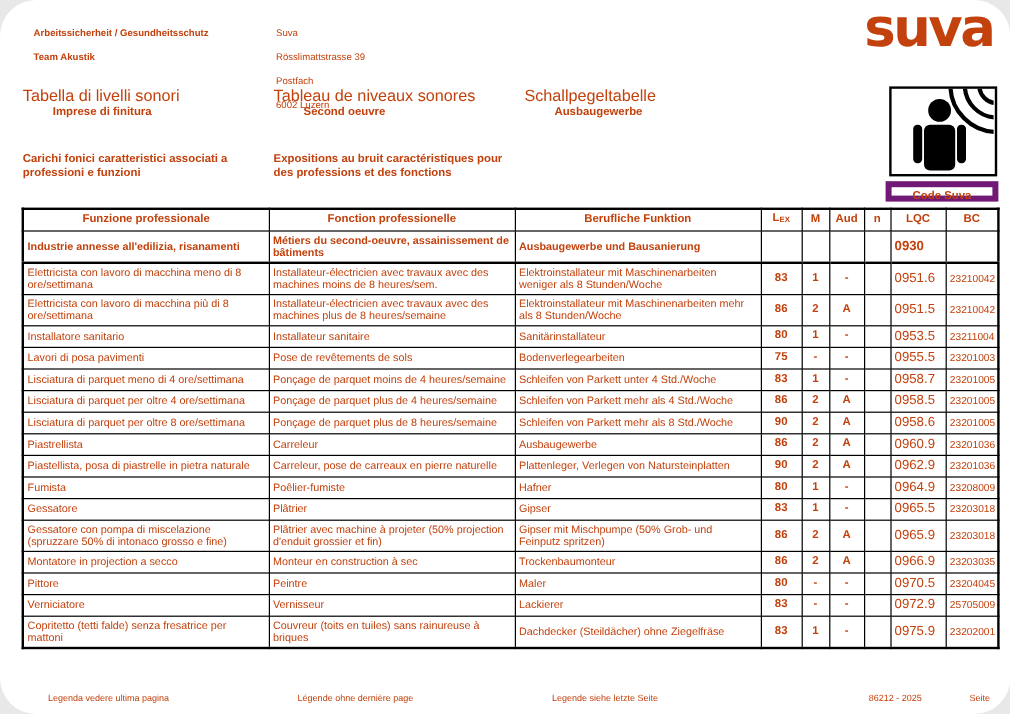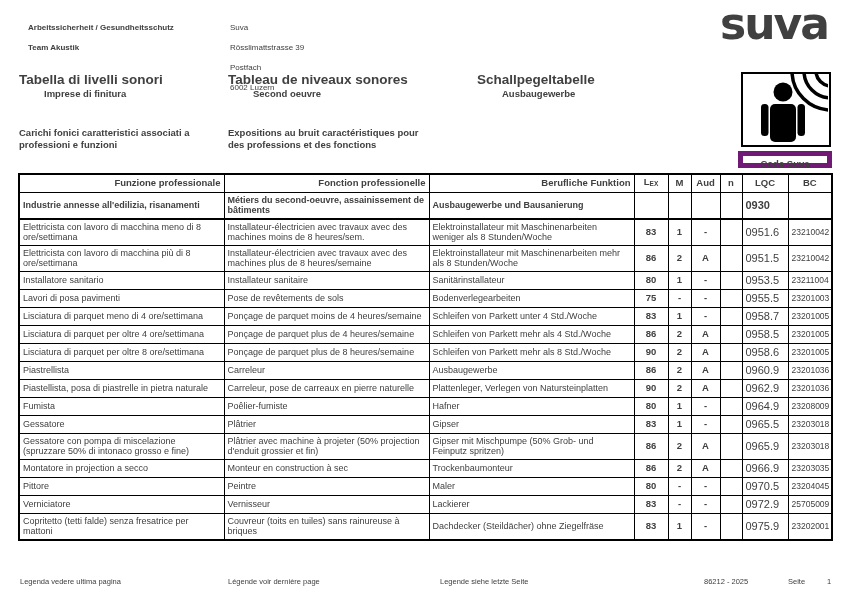--- a/index.html
+++ b/index.html
@@ -1,40 +1,41 @@
 <!DOCTYPE html>
 <html><head>
 <meta charset="utf-8">
 <style>
   html,body { margin:0; padding:0; background:#e8e8e8; }
   #page {
     position:relative; width:842px; height:595px; margin:0 auto;
-    background:#ffffff; color:#404040;
+    background:#ffffff; color:#c2410c;
     font-family:"Liberation Sans", sans-serif;
     overflow:hidden;
+    border-radius:30px;
   }
   .abs { position:absolute; }
 
   
   .hdr-block { font-size:8px; line-height:10px; white-space:pre-line; }
   .hdr-left  { left:28px;  top:13px; font-weight:bold; }
   .hdr-addr  { left:230px; top:13px; }
   .hdr-cont  { left:452px; top:13px; }
   .logo {
     right:14px; top:0px;
     font-family:"DejaVu Sans", sans-serif;
     font-weight:bold; font-size:44px; letter-spacing:-2px; line-height:48px;
   }
 
   
   .title-col { top:72px; width:200px; }
-  .title-col .t1 { font-size:13.5px; font-weight:bold; line-height:15px; }
+  .title-col .t1 { font-size:13.5px; font-weight:normal; line-height:15px; }
   .title-col .t2 { font-size:9.5px;  font-weight:bold; line-height:11px; margin-top:1px;padding-left:25px; }
   .desc-col { top:127px; width:205px; font-size:9.5px; font-weight:bold; line-height:11.5px; }
-  .c1 { left:19px; } .c2 { left:228px; } .c3 { left:437px;margin-left:40px; }
+  .c1 { left:19px; } .c2 { left:228px; } .c3 { left:437px; }
 
   
   .icon-box {
     left:741px; top:72px; width:90px; height:75px;
     border:2.5px solid #000; box-sizing:border-box; background:#fff;
   }
   .code-box {
     left:738px; top:151px; width:94px; height:17px;
     border:5px solid #701a75; box-sizing:border-box;
     font-size:9.5px; font-weight:bold; text-align:center; line-height:15px;
@@ -46,31 +47,31 @@
     border-collapse:collapse; table-layout:fixed;
     border:2px solid #000;
     font-size:9px;
   }
   table.sound th, table.sound td {
     border:1px solid #000; padding:2px 3px;
     vertical-align:middle; line-height:10.5px;
     overflow:hidden;
   }
   table.sound tr { height:18px; }
-  table.sound th { text-align:right; font-size:9.5px; font-weight:bold; }
+  table.sound th { text-align:center; font-size:9.5px; font-weight:bold; }
   table.sound th.num { text-align:center; padding:2px 1px; }
   .sub { font-size:6.5px; vertical-align:-1px; font-weight:bold; }
   tr.group td { font-weight:bold; border-bottom:2px solid #000; }
   td.col-lex, td.col-m, td.col-aud { font-weight:bold; text-align:center; font-size:9.5px; }
   td.col-n   { text-align:center; }
   td.col-lqc { font-size:11px; padding-left:4px; }
   td.col-bc  { font-size:8.5px; text-align:center; padding:2px 1px; }
 
   
-  .foot { top:577px; font-size:7.5px; line-height:9px; }
+  .foot { top:577px; font-size:7.5px; line-height:9px;margin-left:20px; }
   .f1 { left:20px; } .f2 { left:228px; } .f3 { left:440px; }
   .f4 { left:704px; } .f5 { left:788px; } .f6 { left:827px; }
 </style>
 </head>
 <body>
 
 <div id="page">
 
   <div class="abs hdr-block hdr-left">
     <div>Arbeitssicherheit / Gesundheitsschutz</div>
@@ -328,19 +329,19 @@
           <td class="col-m">1</td>
           <td class="col-aud">-</td>
           <td class="col-n"></td>
           <td class="col-lqc">0975.9</td>
           <td class="col-bc">23202001</td>
         </tr>
       </tbody>
   </table>
 
   <span class="abs foot f1">Legenda vedere ultima pagina</span>
-  <span class="abs foot f2">Légende voir dernière page</span>
+  <span class="abs foot f2">Légende ohne dernière page</span>
   <span class="abs foot f3">Legende siehe letzte Seite</span>
   <span class="abs foot f4">86212 - 2025</span>
   <span class="abs foot f5">Seite</span>
   <span class="abs foot f6">1</span>
 
 </div>
 
 </body></html>

